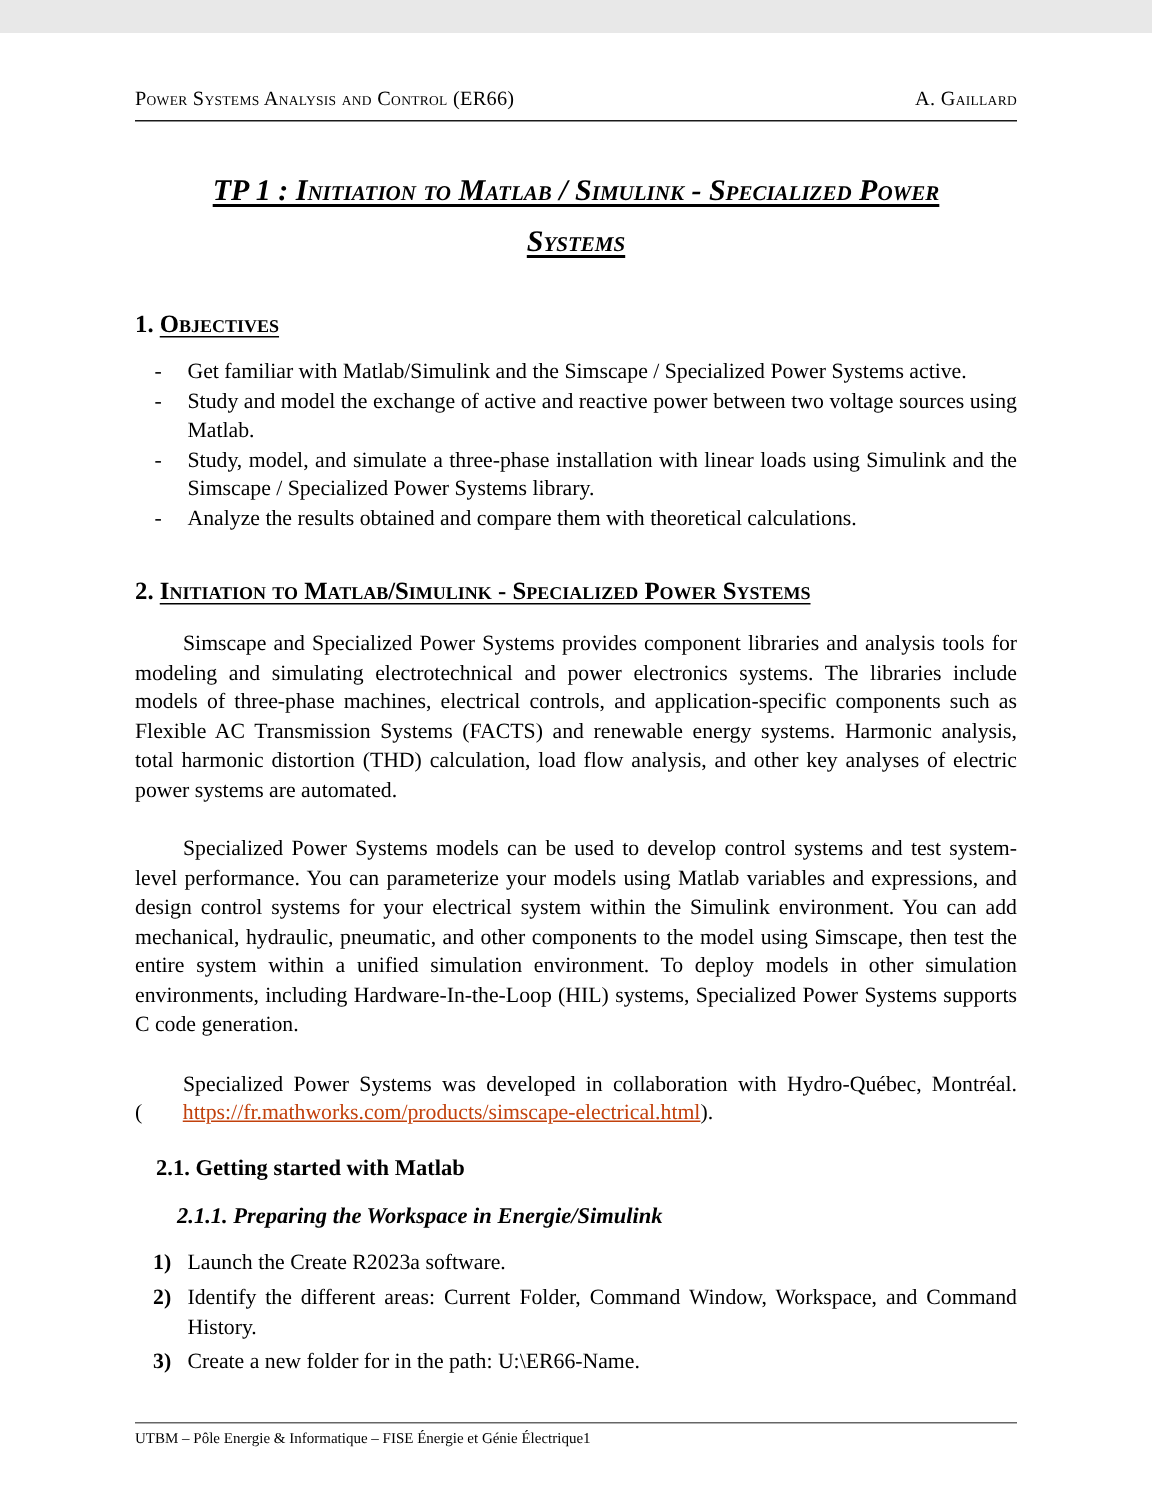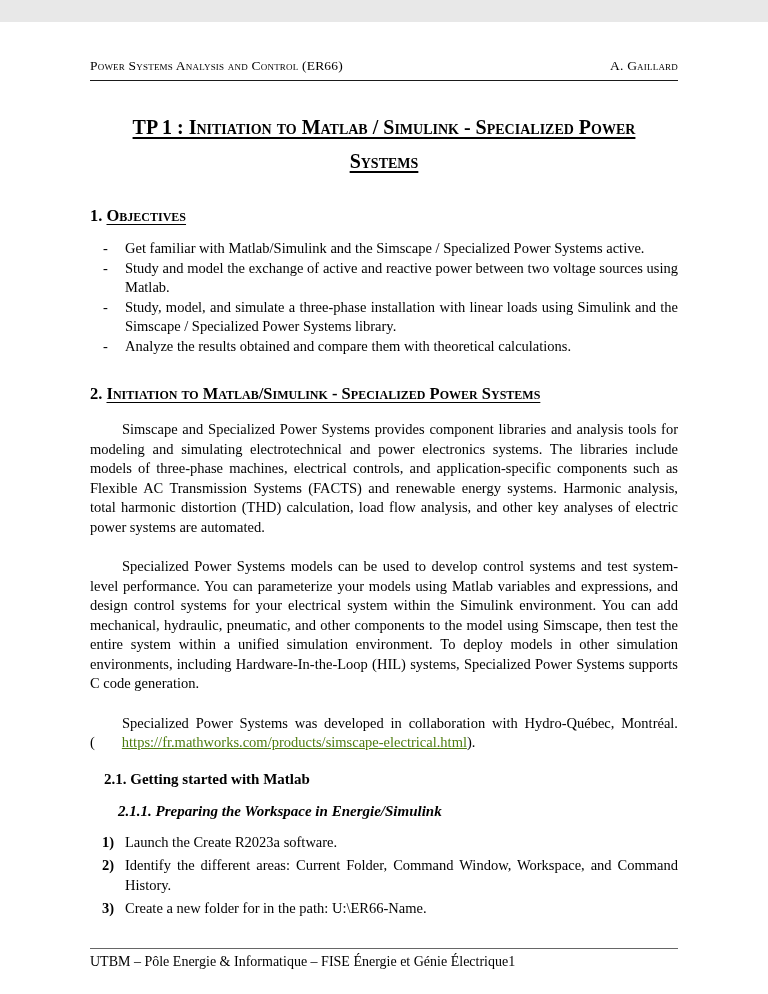--- a/index.html
+++ b/index.html
@@ -30,20 +30,21 @@
   }
   
   .content { padding: 0 90px; }
   .doc-title {
     margin-top: 29px;
     text-align: center;
     font-size: 20px;
     font-weight: bold;
     font-variant: small-caps;
     line-height: 34px;
+    font-style: italic;
   }
   .doc-title .tline {
     text-decoration: underline;
     text-decoration-thickness: 1.6px;
     text-underline-offset: 3px;
   }
   .sec-heading {
     margin-top: 28px;
     font-size: 16.5px;
     font-weight: bold;
@@ -68,21 +69,21 @@
   }
   .para {
     margin-top: 16px;
     font-size: 14.5px;
     line-height: 19.5px;
     text-align: justify;
     text-indent: 32px;
   }
   .para.gap { margin-top: 20px; }
   a.doc-link {
-    color: #4d7c0f;
+    color: #c2410c;
     text-decoration: underline;
     padding-left: 27px;
   }
   .sub-heading {
     margin-top: 18px;
     padding-left: 14px;
     font-size: 15px;
     font-weight: bold;
   }
   .subsub-heading {
@@ -107,21 +108,21 @@
     font-weight: bold;
   }
   
   .doc-footer {
     position: absolute;
     left: 90px; right: 90px;
     top: 926px;
     border-top: 1px solid #666;
     padding-top: 5px;
     display: flex;
-    font-size: 14px;
+    font-size: 10px;
   }
 </style>
 </head>
 <body>
 
 <div class="page">
 
   <div class="doc-header">
     <span>Power Systems Analysis and Control (ER66)</span>
     <span>A. Gaillard</span>

